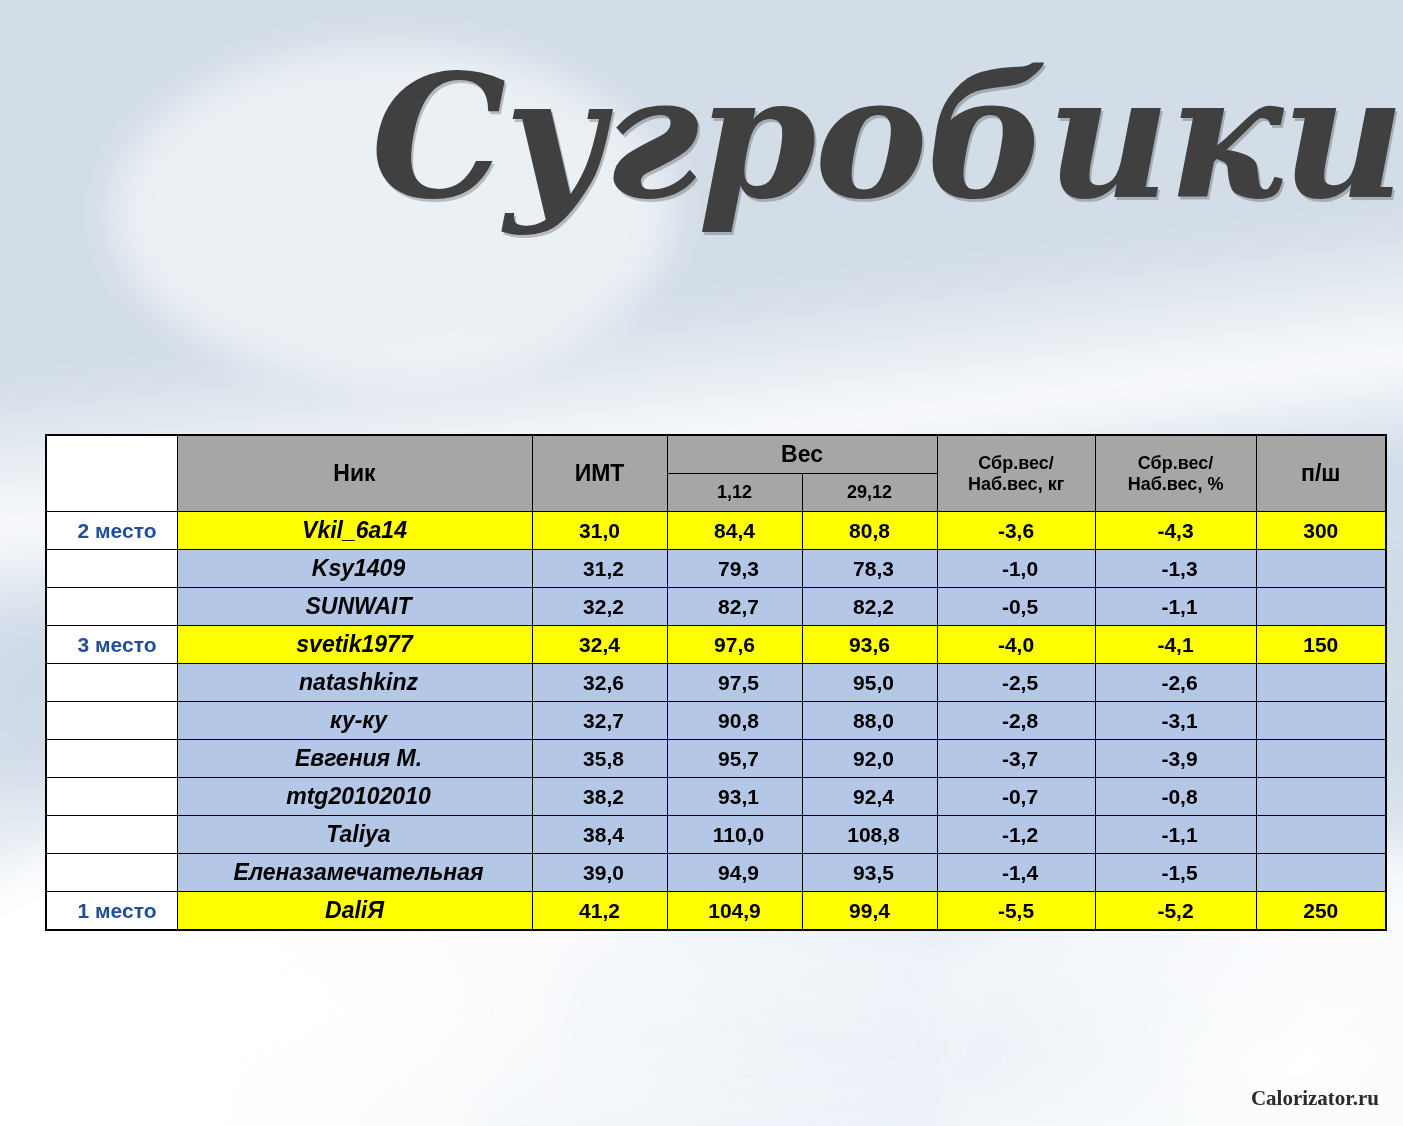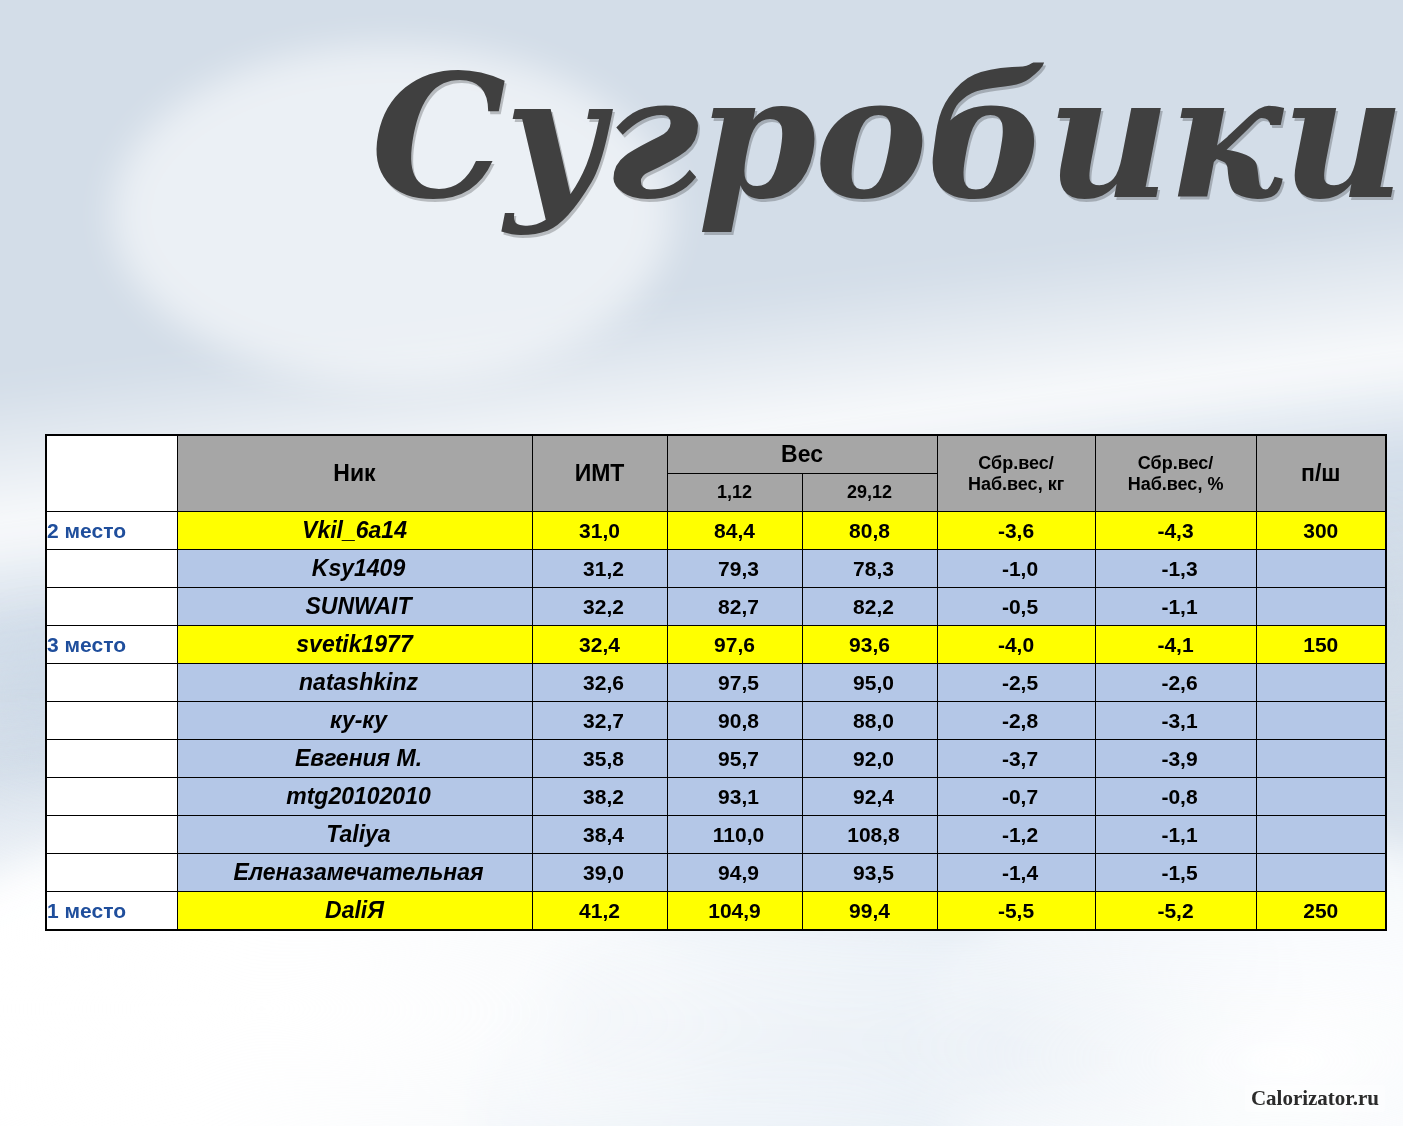--- a/index.html
+++ b/index.html
@@ -138,22 +138,22 @@
     background: #ffffff;
   }
 
   tr.row-normal td.data { background: #b4c7e7; padding-left: 8px; }
   tr.row-winner td.data { background: #ffff00; }
   tr.row-normal td.place, tr.row-winner td.place {
     background: #ffffff;
     color: #1f4e9c;
     font-size: 21px;
     font-weight: bold;
-    text-align: left;
-    padding-right: 4px;
+    text-align: right;
+    padding-right: 20px;
   }
   td.nick {
     font-style: italic;
     font-size: 23px;
   }
   tr.row-winner td.data { font-style: normal; margin-top: 36px; }
   tr.row-winner td.nick { font-style: italic; }
   td.num { font-style: normal; }
   td.ps { font-style: italic; }
 

